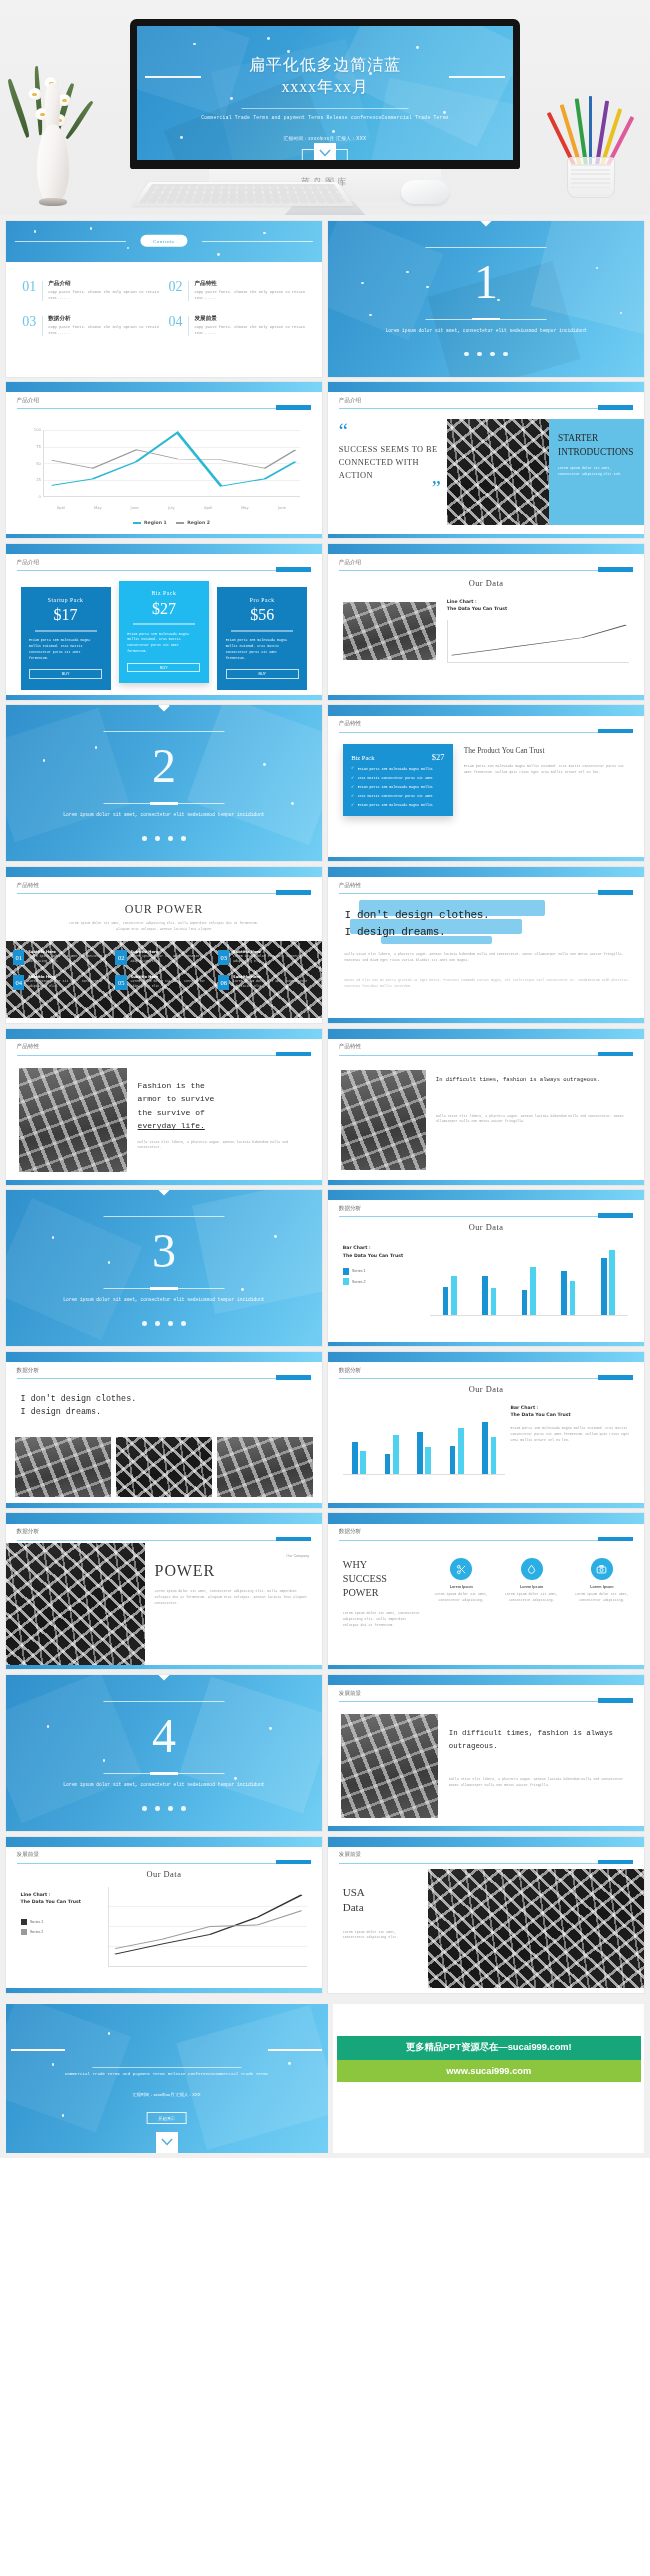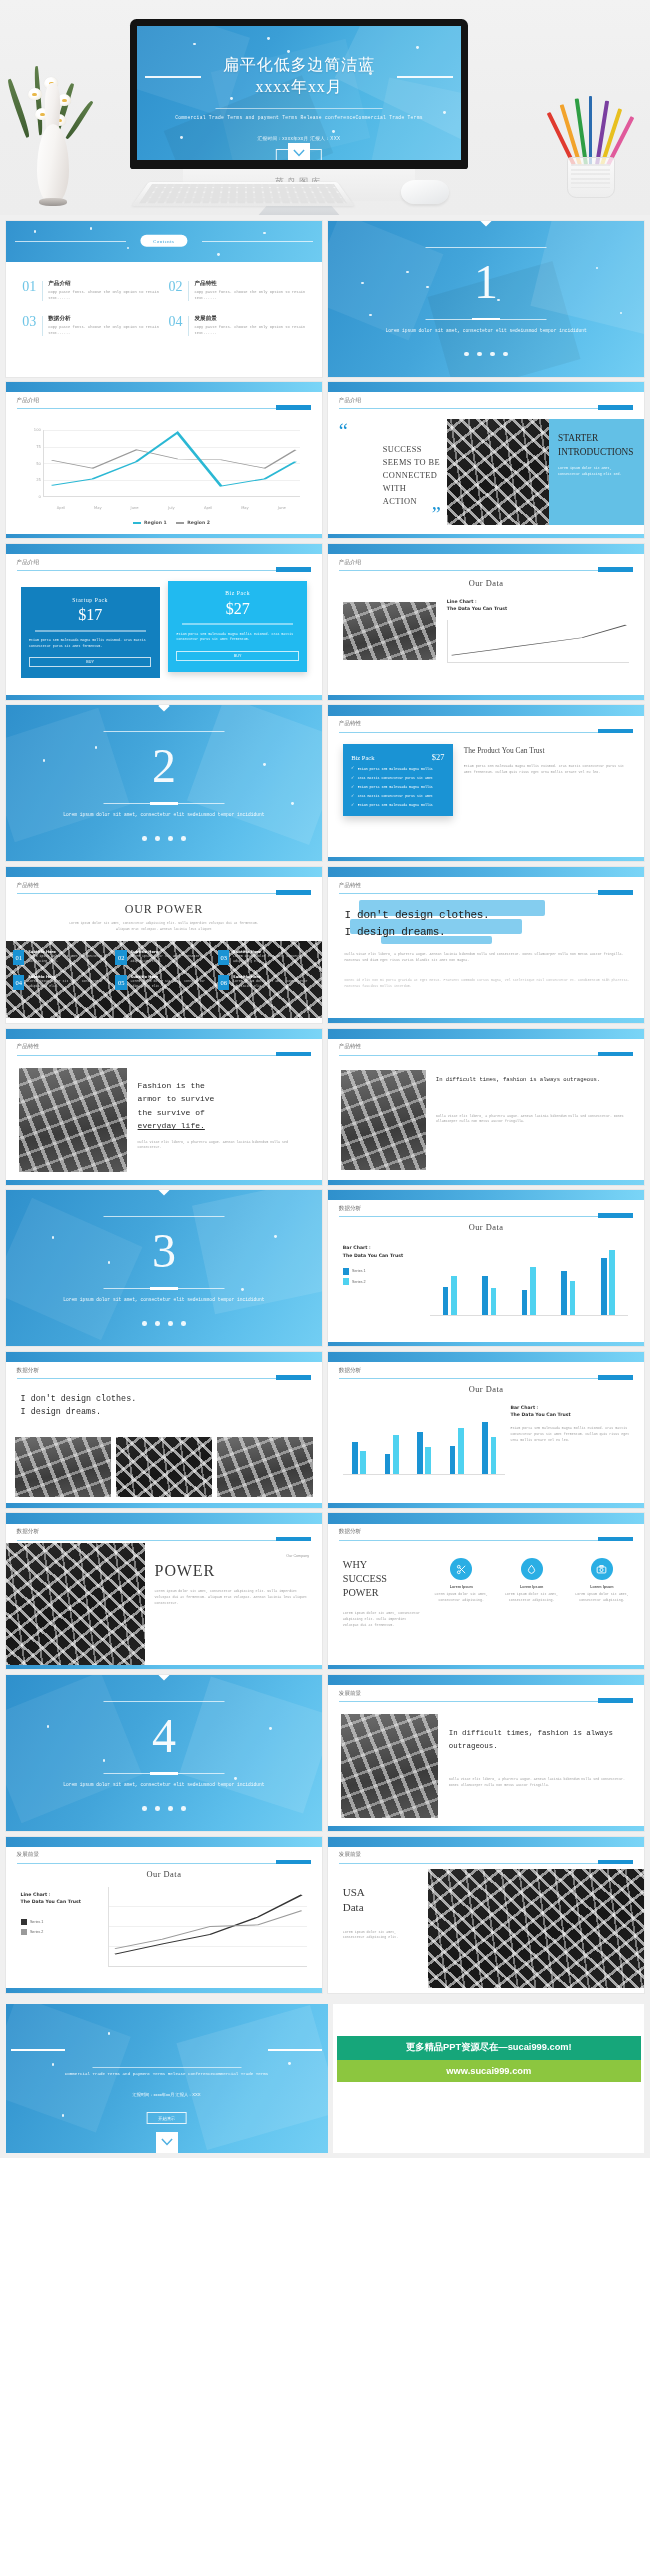--- a/index.html
+++ b/index.html
@@ -50,21 +50,21 @@
   .cup {
     position:absolute; bottom:0; left:15px; width:48px; height:41px;
     background:linear-gradient(180deg,rgba(255,255,255,.72),rgba(238,238,238,.85));
     border:0.9px solid #e0e0e0; border-radius:3.7px 3.7px 9.3px 9.3px;
   }
   .cup:before{
     content:""; position:absolute; left:3.7px; top:5.6px; right:3.7px; height:24px;
     background:repeating-linear-gradient(180deg,#e8e8e8 0 1.9px,transparent 1.9px 4.6px);
     opacity:.85;
   }
-  .monitor { position:absolute; left:130px; top:18.6px; width:338px; }
+  .monitor { position:absolute; left:130px; top:18.6px; width:390px; }
   .screen-frame {
     background:#131313; border-radius:6.5px 6.5px 2.8px 2.8px; padding:7.4px 7.4px 9.3px 7.4px;
   }
   .screen {
     position:relative; height:134px; overflow:hidden;
     background:linear-gradient(125deg,#2e8fcb 0%,#3a9ed6 35%,#4fb6e4 65%,#67c6ee 100%);
   }
   .poly { position:absolute; background:rgba(255,255,255,.07); }
   .dot { position:absolute; width:2.8px; height:2.8px; background:#fff; border-radius:50%; opacity:.85; }
   .hero-title {
@@ -460,21 +460,21 @@
 
   <div class="slide">
     <div class="sbar-top"></div>
     <div class="shead" style="top:10.2px;">
       <div class="lbl">产品介绍</div>
       <div class="line"></div>
       <div class="tab"></div>
     </div>
     <div style="position:absolute;left:11px;top:43px;width:102px;">
       <div class="qmark">“</div>
-      <div class="qtext" style="margin-top:5.6px;margin-left:44px;">SUCCESS SEEMS TO BE CONNECTED WITH ACTION</div>
+      <div class="qtext" style="margin-top:5.6px;">SUCCESS SEEMS TO BE CONNECTED WITH ACTION</div>
       <div class="qmark" style="text-align:right;">”</div>
     </div>
     <div class="photo" style="position:absolute;left:119px;top:37px;width:102px;bottom:13px;"></div>
     <div style="position:absolute;left:221px;top:37px;right:0;bottom:13px;background:#63c0e6;padding:13px 9.3px;">
       <div style="font-family:'Liberation Serif',serif;font-size:9.3px;color:#2a2a2a;line-height:1.45;">STARTER INTRODUCTIONS</div>
       <div style="font-size:3.3px;color:#f2fbff;margin-top:6.5px;line-height:1.8;font-family:'Liberation Mono',monospace;">Lorem ipsum dolor sit amet, consectetur adipiscing elit sed.</div>
     </div>
     <div class="sbar"></div>
   </div>
 
@@ -489,20 +489,27 @@
       <div class="pcard dark">
         <div class="pname">Startup Pack</div>
         <div class="pprice">$17</div>
         <div class="pdiv"></div>
         <div class="pdesc">Etiam porta sem malesuada magna mollis euismod. Cras mattis consectetur purus sit amet fermentum.</div>
         <div class="pbtn">BUY</div>
       </div>
       <div class="pcard mid">
         <div class="pname">Biz Pack</div>
         <div class="pprice">$27</div>
+        <div class="pdiv"></div>
+        <div class="pdesc">Etiam porta sem malesuada magna mollis euismod. Cras mattis consectetur purus sit amet fermentum.</div>
+        <div class="pbtn">BUY</div>
+      </div>
+      <div class="pcard dark">
+        <div class="pname">Pro Pack</div>
+        <div class="pprice">$56</div>
         <div class="pdiv"></div>
         <div class="pdesc">Etiam porta sem malesuada magna mollis euismod. Cras mattis consectetur purus sit amet fermentum.</div>
         <div class="pbtn">BUY</div>
       </div>
     </div>
     <div class="sbar"></div>
   </div>
 
   <div class="slide">
     <div class="sbar-top"></div>

